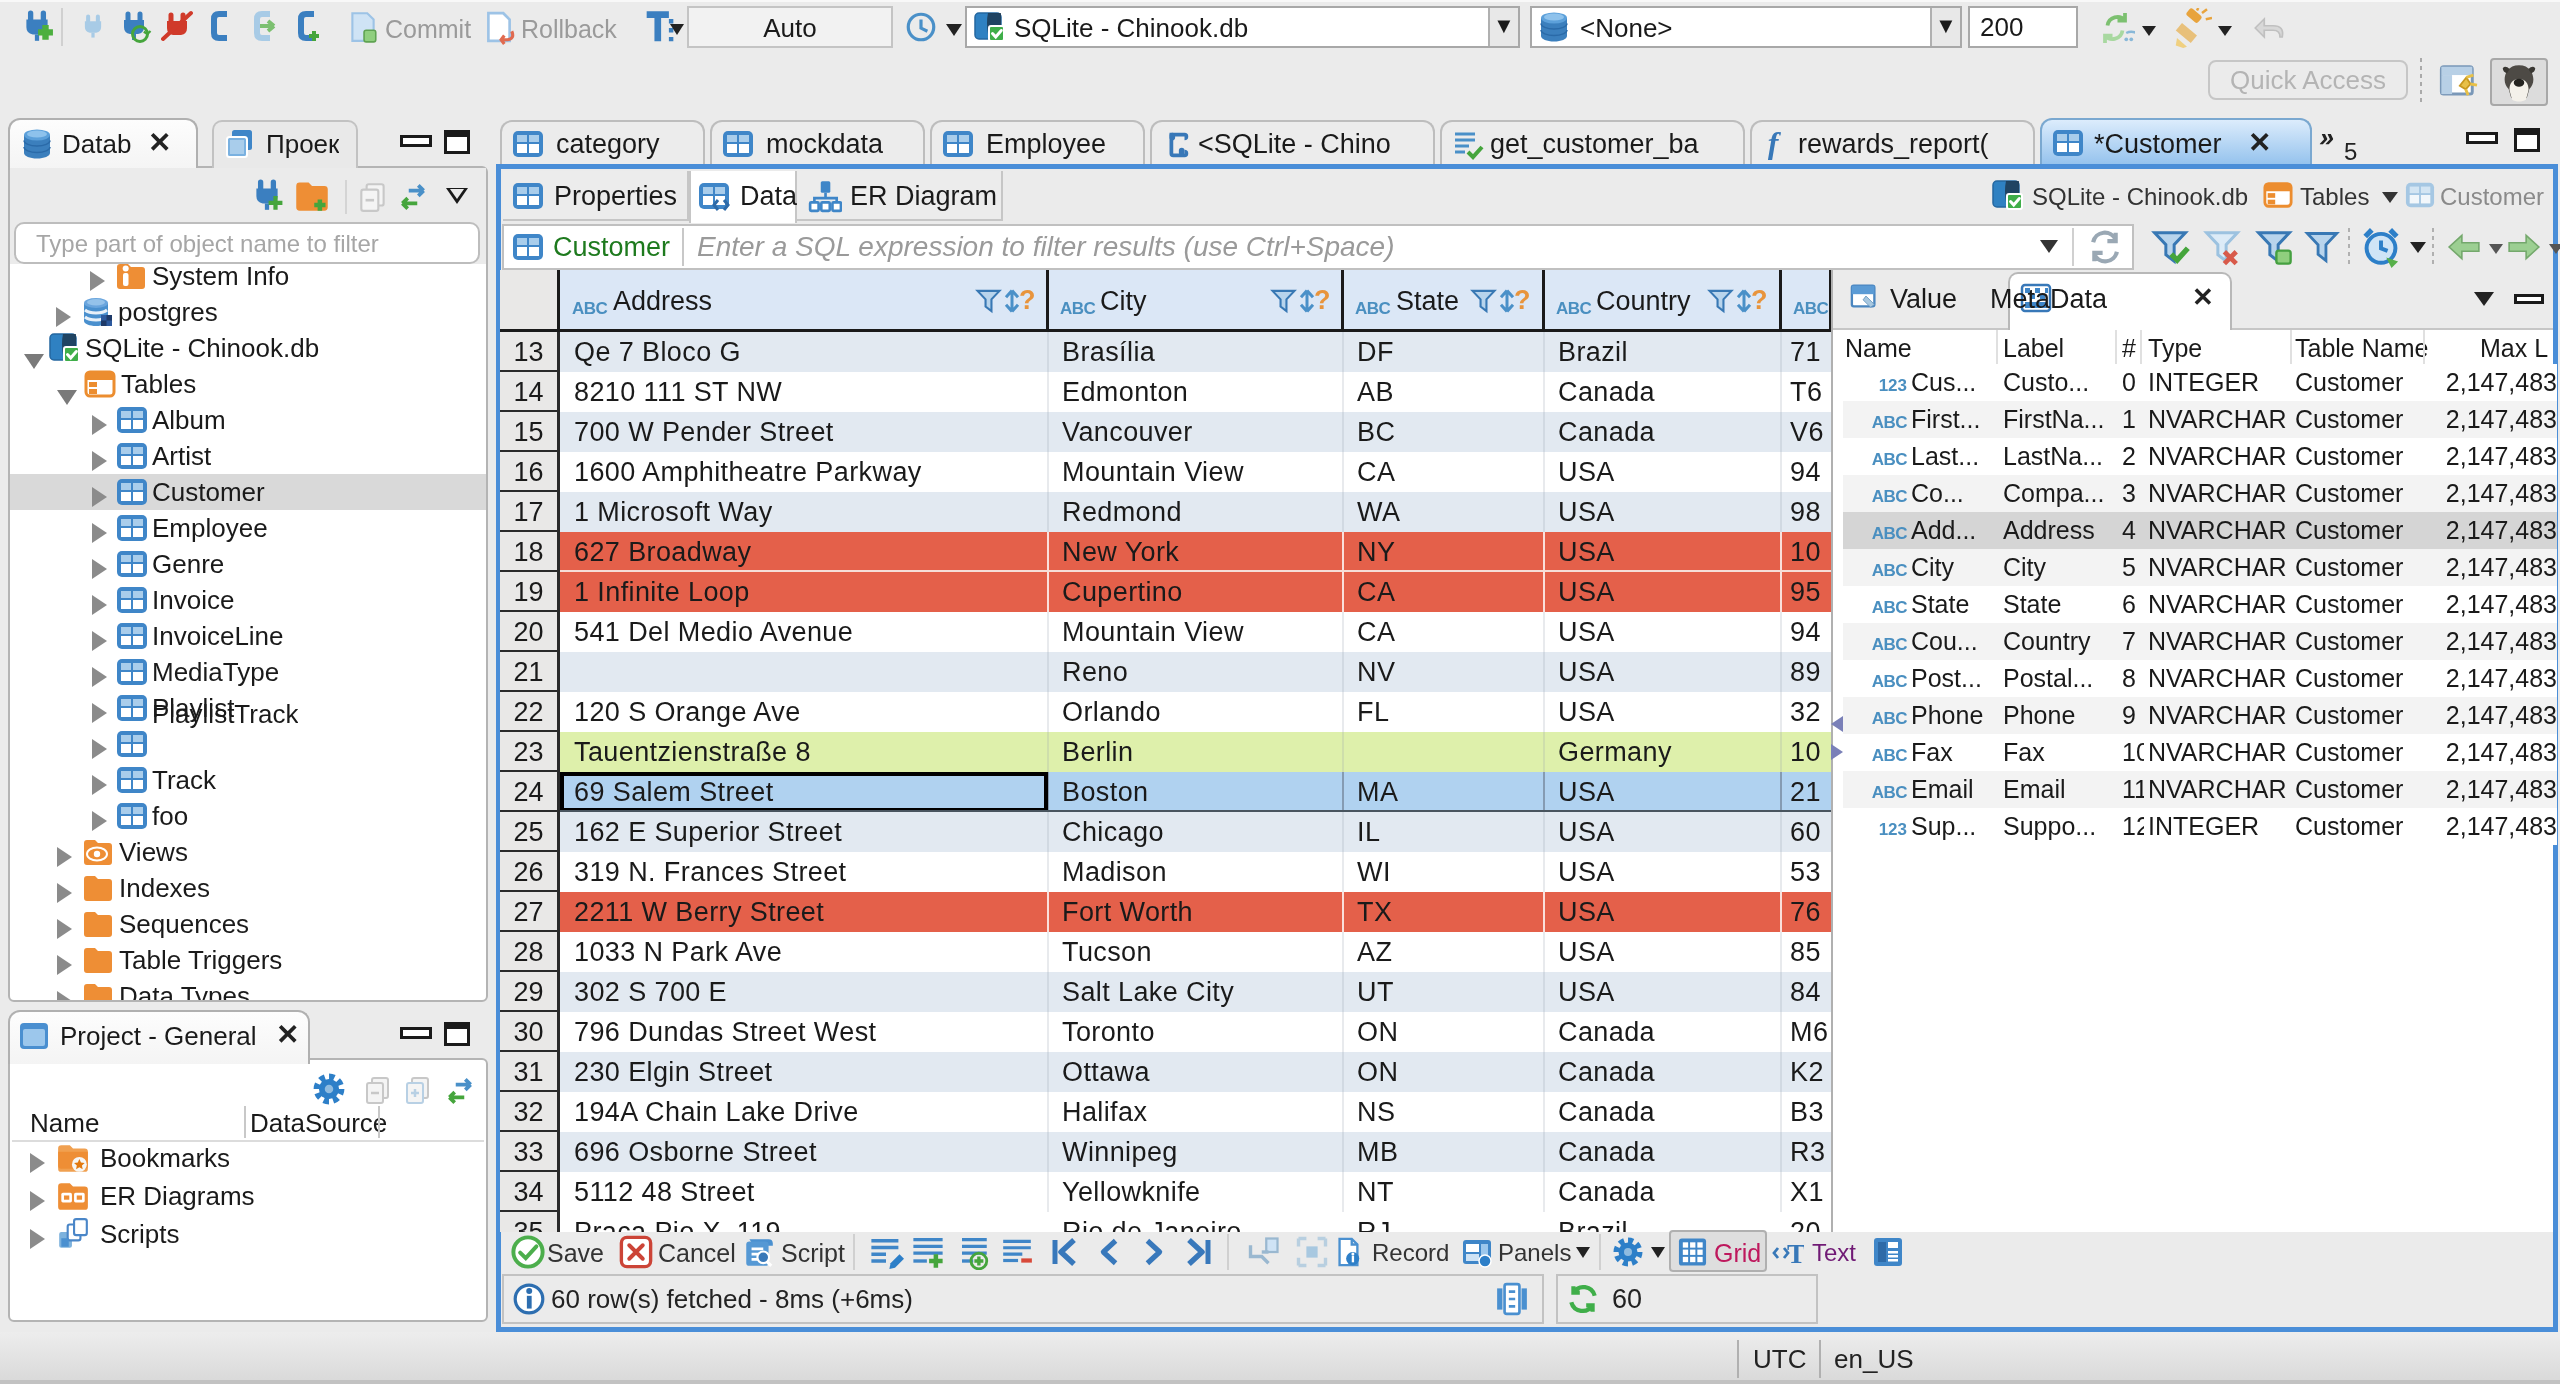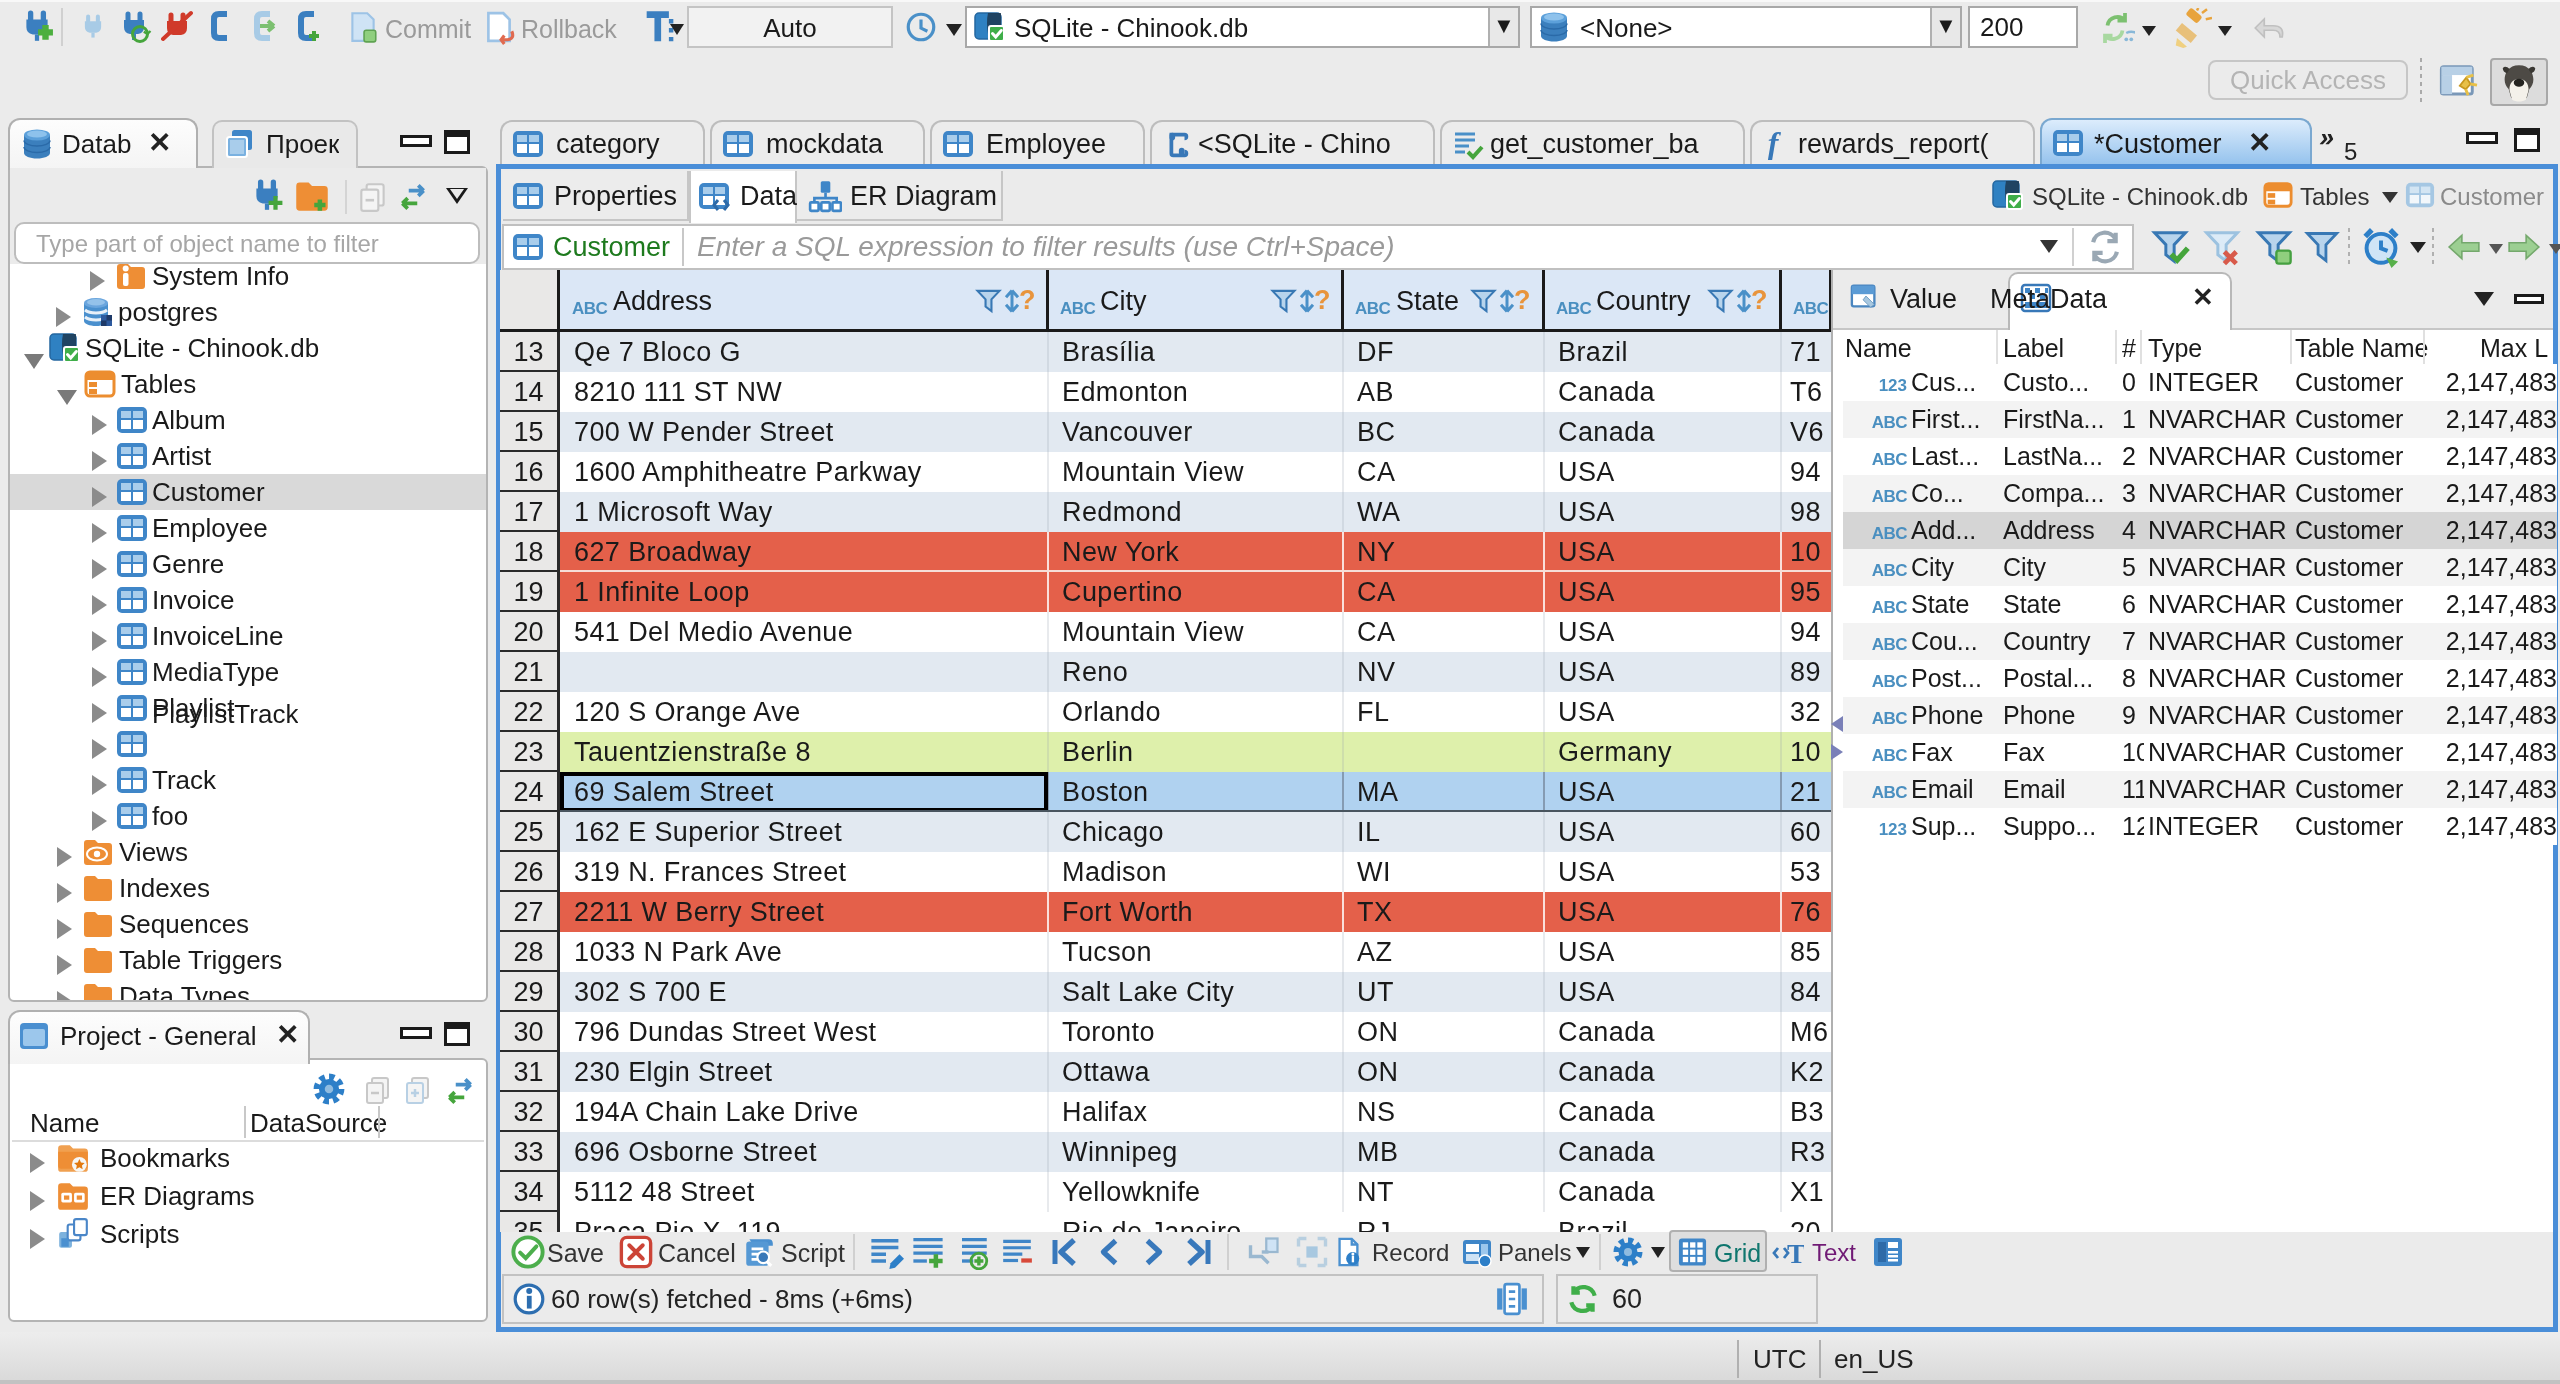--- a/index.html
+++ b/index.html
@@ -1190,21 +1190,21 @@
       <rect x="13.5" y="6" width="5.5" height="5.5"></rect>
       <rect x="21" y="6" width="5.5" height="5.5"></rect>
       <rect x="6" y="13.5" width="5.5" height="5.5"></rect>
       <rect x="13.5" y="13.5" width="5.5" height="5.5"></rect>
       <rect x="21" y="13.5" width="5.5" height="5.5"></rect>
       <rect x="6" y="21" width="5.5" height="5.5"></rect>
       <rect x="13.5" y="21" width="5.5" height="5.5"></rect>
       <rect x="21" y="21" width="5.5" height="5.5"></rect>
     </g>
   </svg>
-<div class="a txt" style="left:1714px;top:1237px;height:32px;line-height:32px;color:#0f766e;font-size:25px">Grid</div>
+<div class="a txt" style="left:1714px;top:1237px;height:32px;line-height:32px;color:#be185d;font-size:25px">Grid</div>
 <svg class="a" style="left:1770px;top:1236px;width:34px;height:32px;" viewBox="0 0 32 32">
     <path d="M7 12 l-4 5 4 5 M13 12 l4 5 -4 5" stroke="#3878b8" stroke-width="2.8" fill="none"></path>
     <text x="16" y="27" font-size="28" fill="#3878b8" font-family="Liberation Serif" font-weight="bold">T</text>
   </svg>
 <div class="a txt" style="left:1812px;top:1237px;height:32px;line-height:32px;color:#701a75;font-size:24px">Text</div>
 <svg class="a" style="left:1872px;top:1236px;width:32px;height:32px;" viewBox="0 0 32 32">
     <rect x="2" y="2" width="28" height="28" rx="3" fill="#3f86c8"></rect>
     <rect x="6" y="6" width="8" height="20" fill="#2d6aa8"></rect>
     <rect x="16" y="6" width="10" height="6" fill="#fff"></rect>
     <g fill="#fff">

